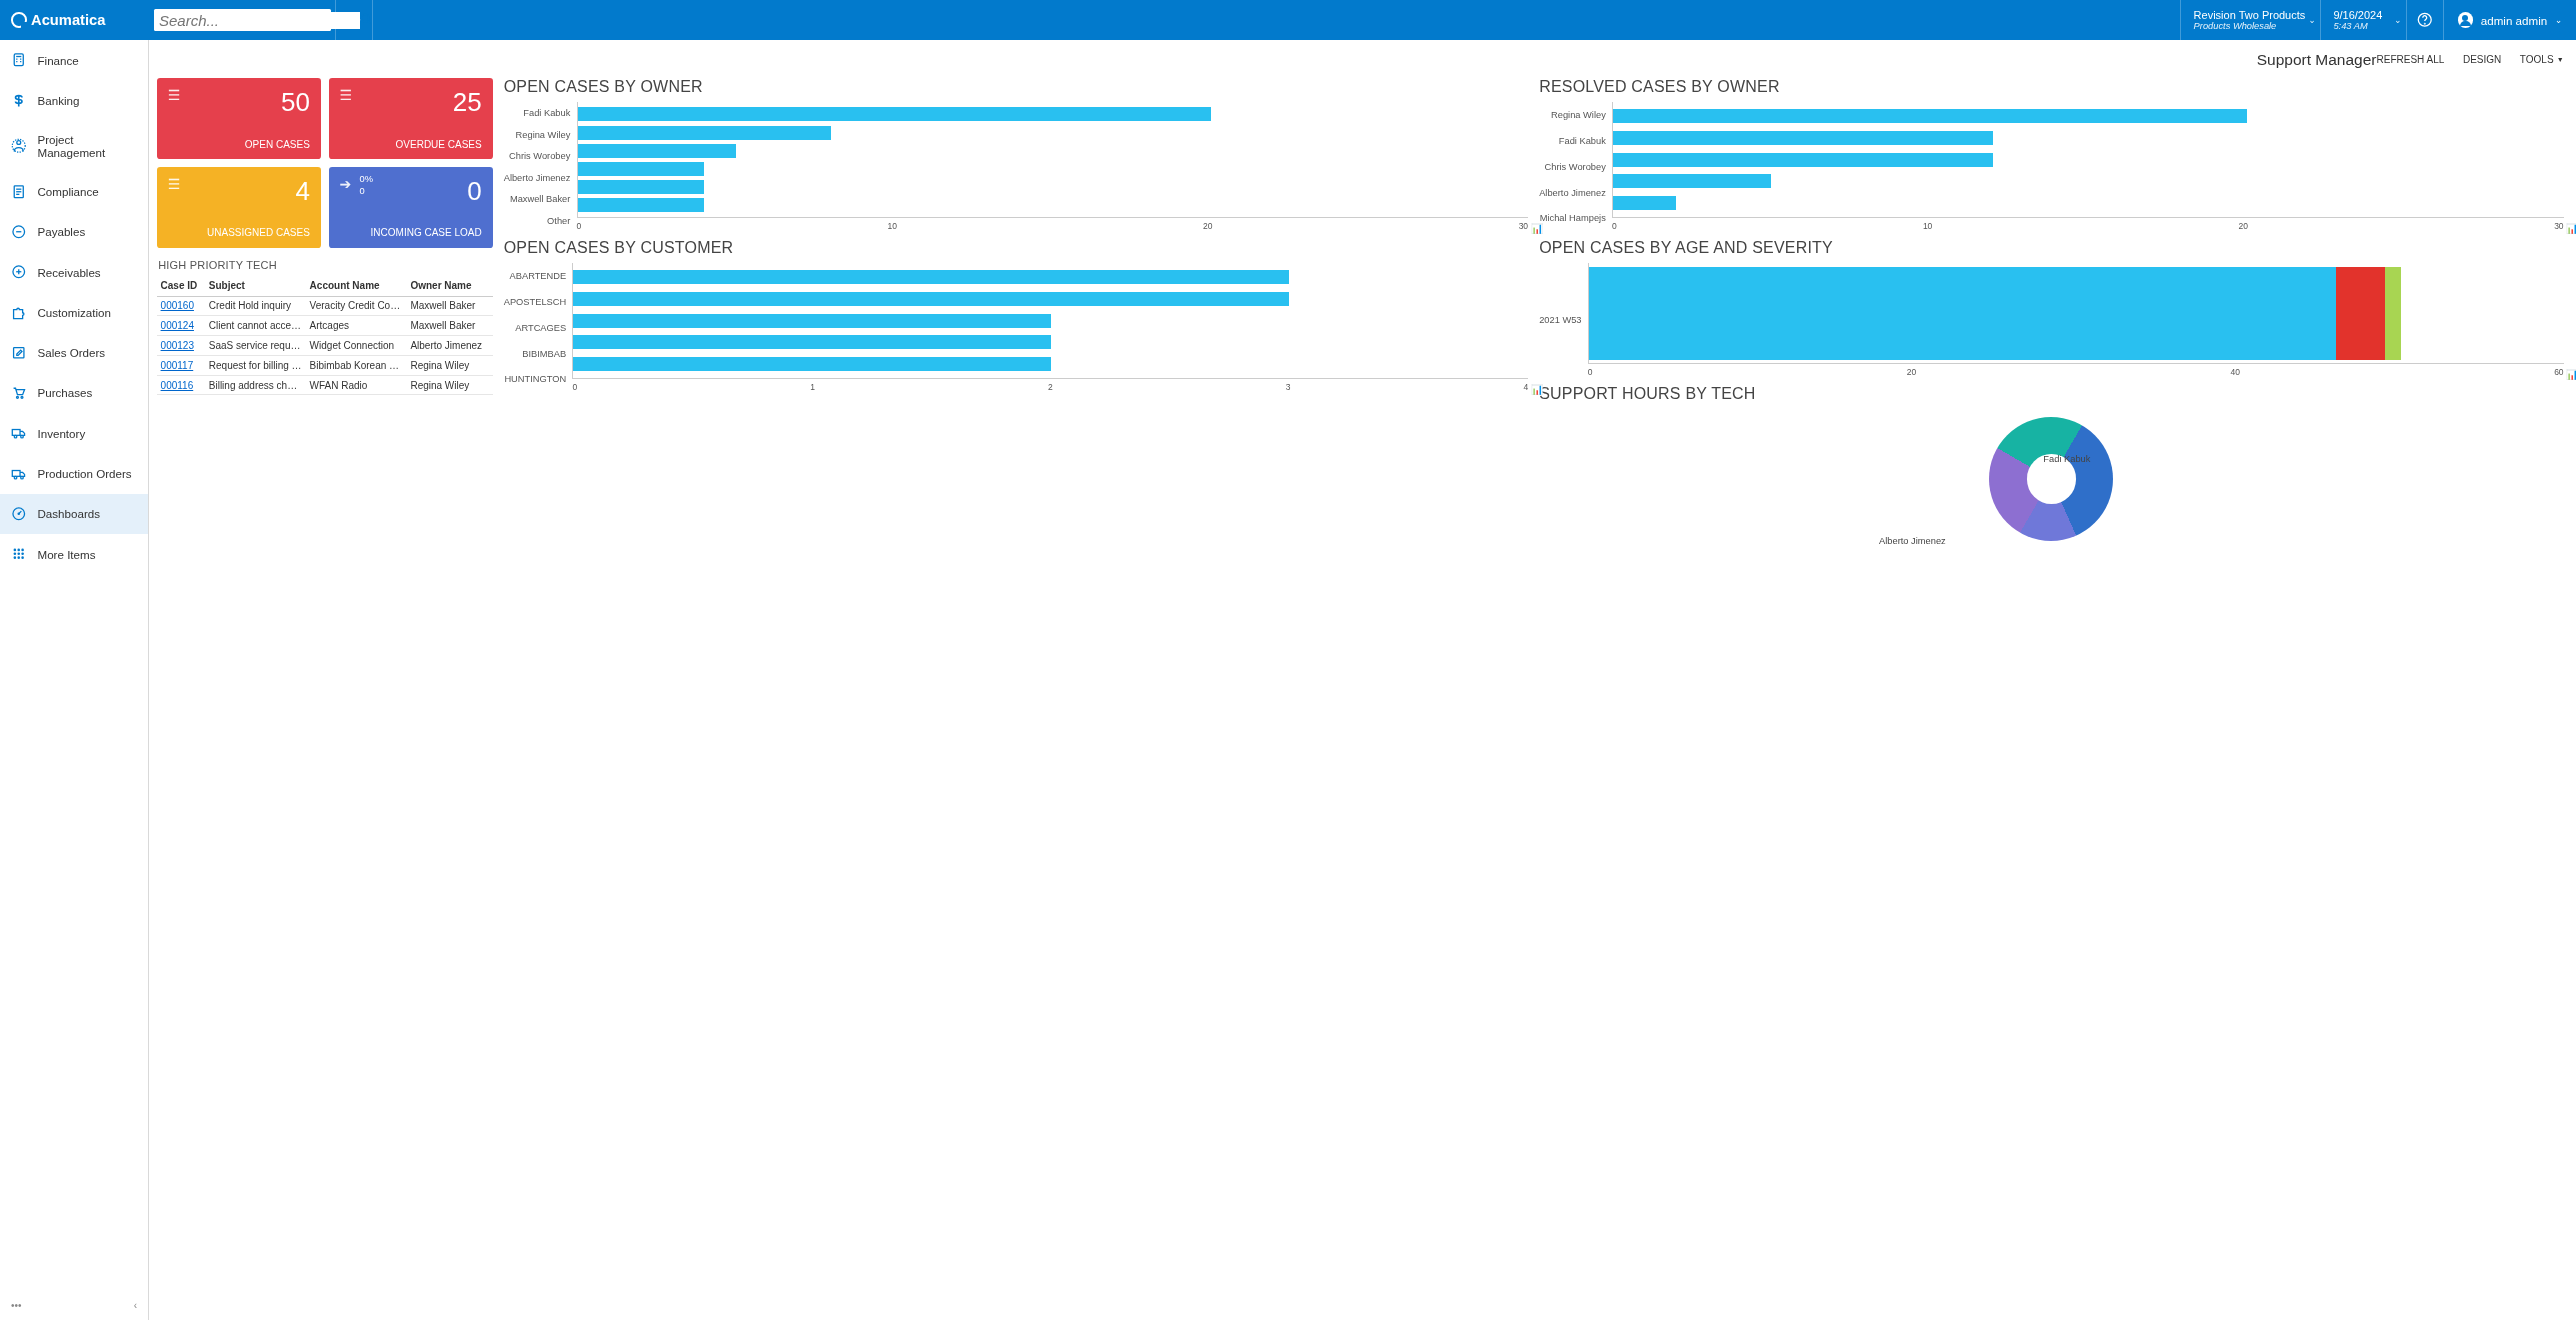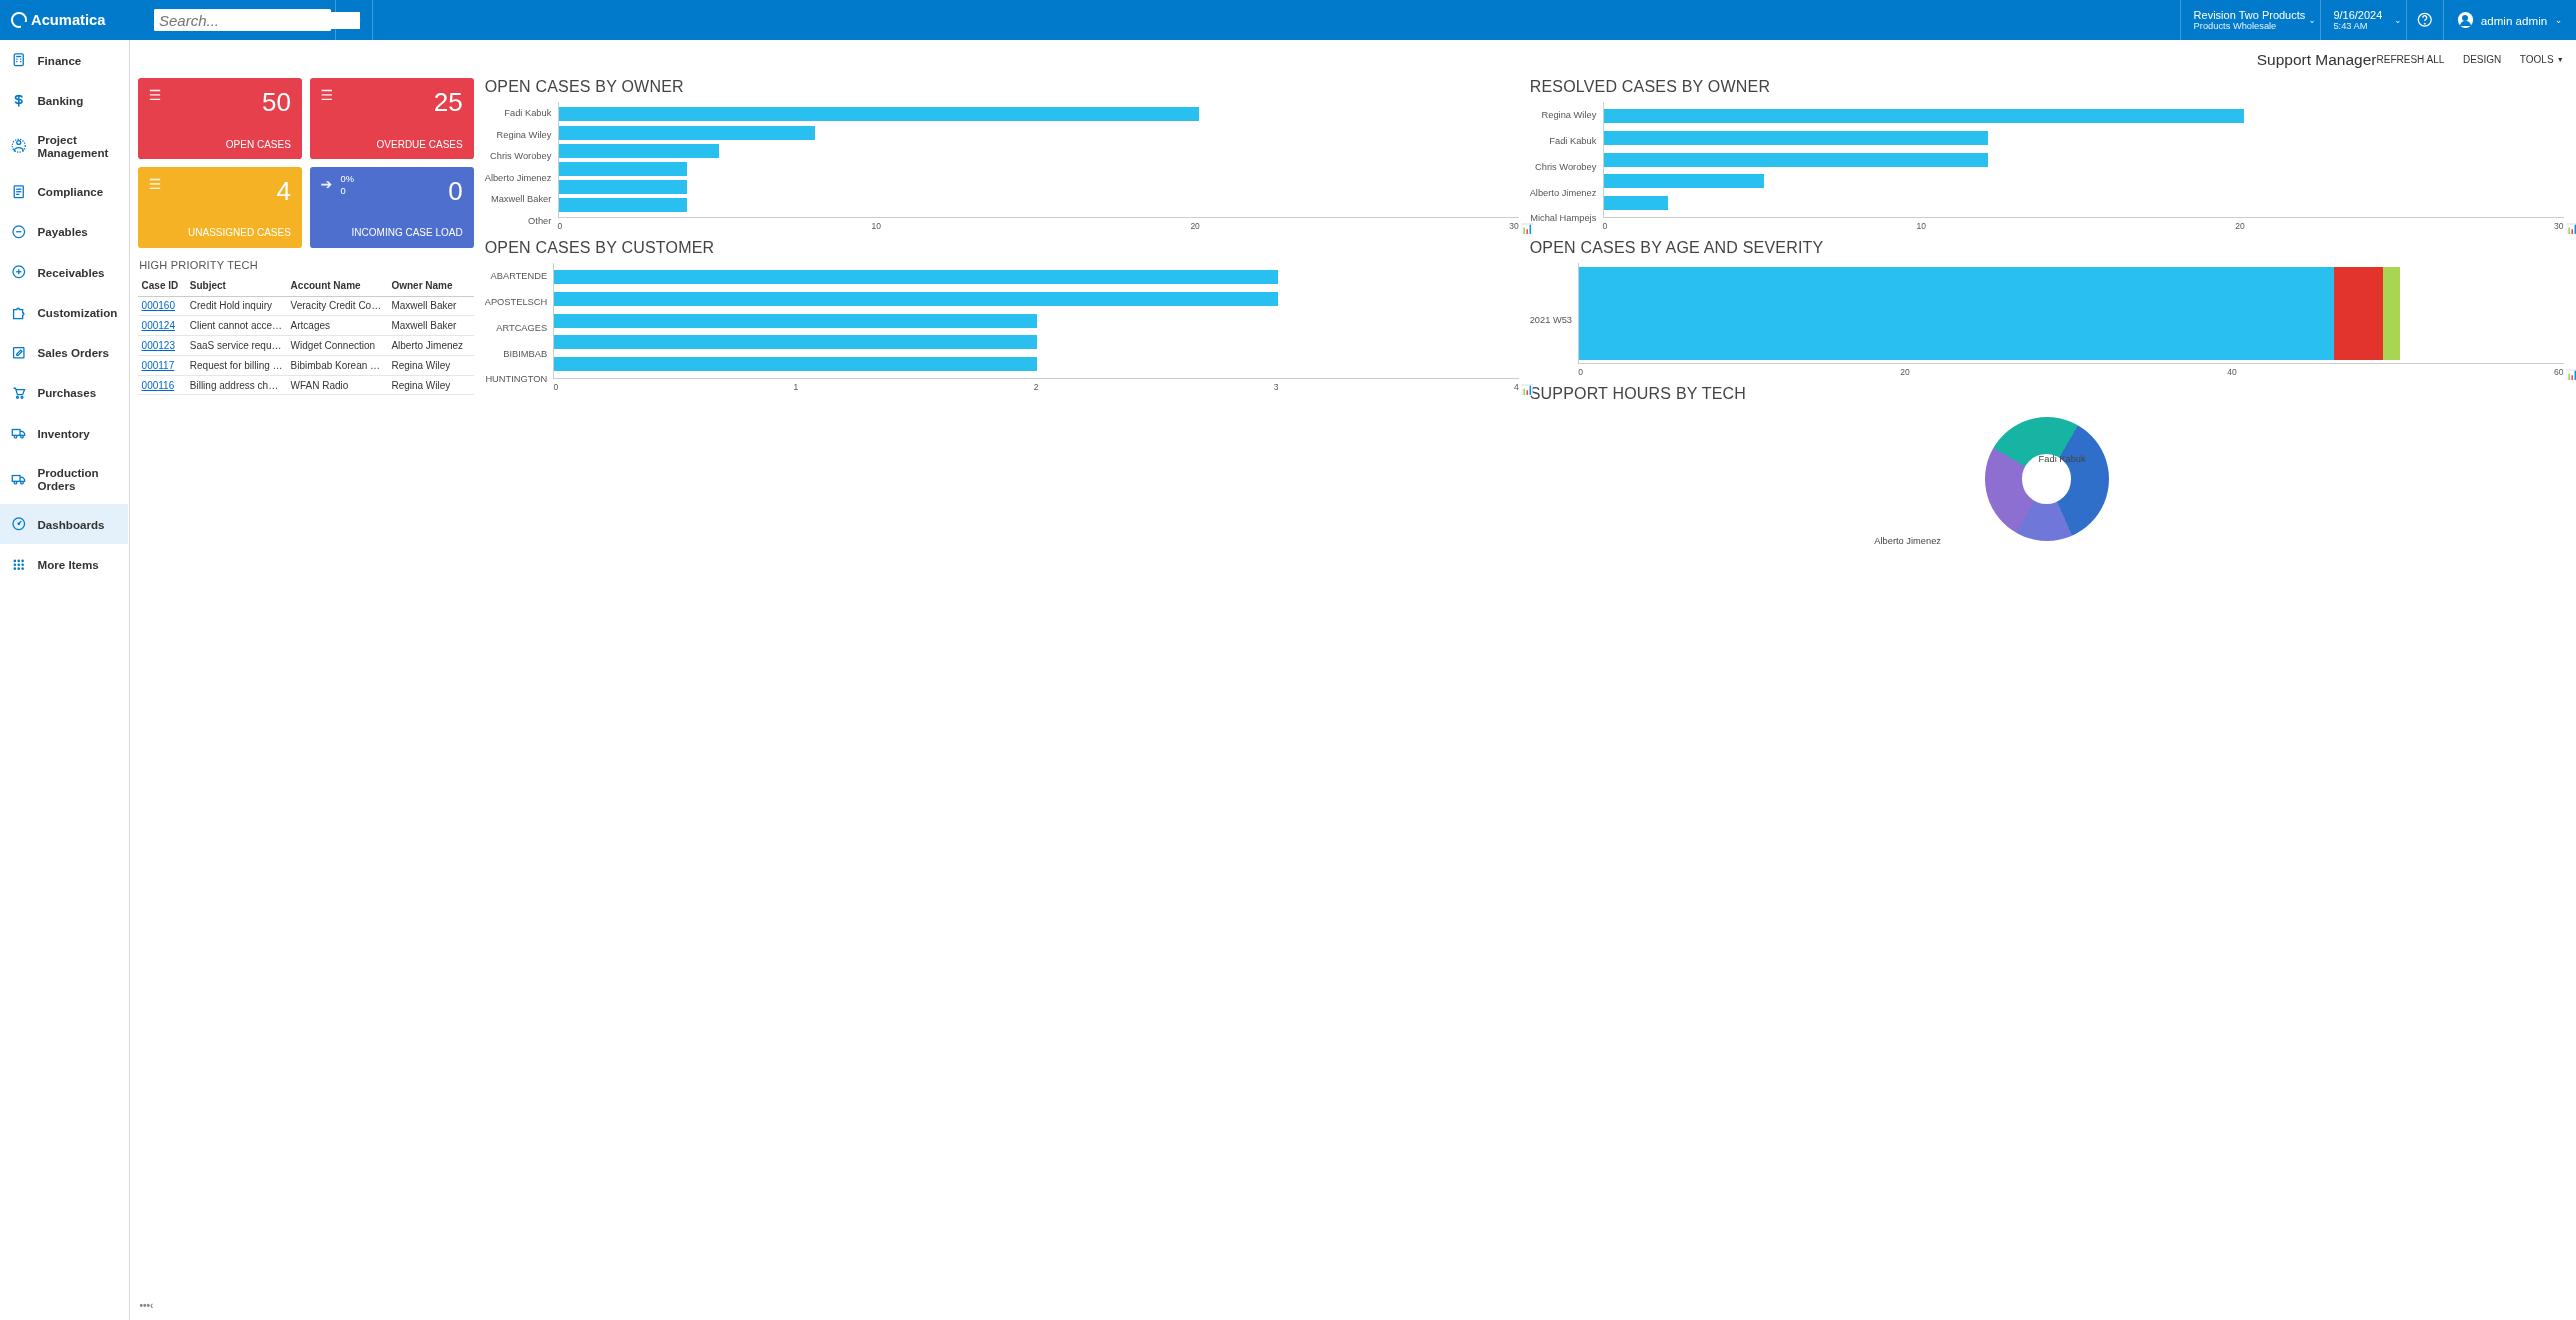--- a/index.html
+++ b/index.html
@@ -13,30 +13,30 @@
 .logo-icon::after { content: ""; position: absolute; bottom: -2.3px; right: -2.3px; width: 6.2px; height: 6.2px; background: #027acc; }
 .search-wrap { display: flex; align-items: center; padding: 0 4.6px; }
 .search-box { display: flex; align-items: center; background: #fff; height: 22px; width: 177px; border-radius: 1.5px; padding: 0 5.4px; }
 .search-input { border: none; outline: none; flex: 1; font-style: italic; color: #888; font-size: 15px; }
 .search-icon { color: #027acc; font-size: 11.6px; }
 .hdr-divider { width: 0.8px; background: rgba(255,255,255,.25); margin: 0 0px; }
 .hdr-btn { display: flex; align-items: center; justify-content: center; width: 36px; color: #fff; font-size: 14px; cursor: pointer; }
 .hdr-spacer { flex: 1; }
 .hdr-block { display: flex; flex-direction: column; justify-content: center; padding: 0 12.4px; position: relative; }
 .hdr-block .line1 { font-size: 11px; }
-.hdr-block .line2 { font-size: 9.3px; opacity: .9; }
+.hdr-block .line2 { font-size: 9.3px; opacity: .9; font-style: italic; }
 .chev { position: absolute; right: 4.6px; top: 50%; transform: translateY(-50%); font-size: 8.5px; opacity: .9; }
 .hdr-user { display: flex; align-items: center; gap: 7.7px; padding: 0 14px; font-size: 11.6px; }
 .user-icon { width: 15.5px; height: 15.5px; background: #fff; border-radius: 50%; position: relative; }
 .user-icon::before { content: ""; position: absolute; top: 2.3px; left: 4.6px; width: 6.2px; height: 6.2px; background: #027acc; border-radius: 50%; }
 .user-icon::after { content: ""; position: absolute; bottom: 1.5px; left: 2.3px; width: 11px; height: 5.4px; background: #027acc; border-radius: 5.4px 5.4px 0 0; }
 
 
 .body { flex: 1; display: flex; overflow: hidden; }
-.sidebar { width: 130px; border-right: 0.8px solid #d9d9d9; display: flex; flex-direction: row; background: #fff; font-weight: bold; }
+.sidebar { width: 149px; border-right: 0.8px solid #d9d9d9; display: flex; flex-direction: column; background: #fff; }
 .nav-item { display: flex; align-items: center; gap: 11px; padding: 12.4px 11px; cursor: pointer; color: #333; font-size: 11.6px; }
 .nav-item .ic { width: 15.5px; display: flex; justify-content: center; color: #027acc; font-size: 14px; }
 .nav-item.active { background: #e4f0fa; }
 .sb-footer { margin-top: auto; display: flex; align-items: center; justify-content: space-between; padding: 9.3px 11px; color: #888; }
 
 
 .main { flex: 1; overflow: auto; padding: 7.7px 12.4px 31px 7.7px; }
 .page-head { display: flex; align-items: center; justify-content: flex-end; padding: 3.1px 0 9.3px 0; }
 .page-title { font-size: 15.5px; color: #333; }
 .page-actions { display: flex; gap: 18.6px; font-size: 10px; color: #333; }

